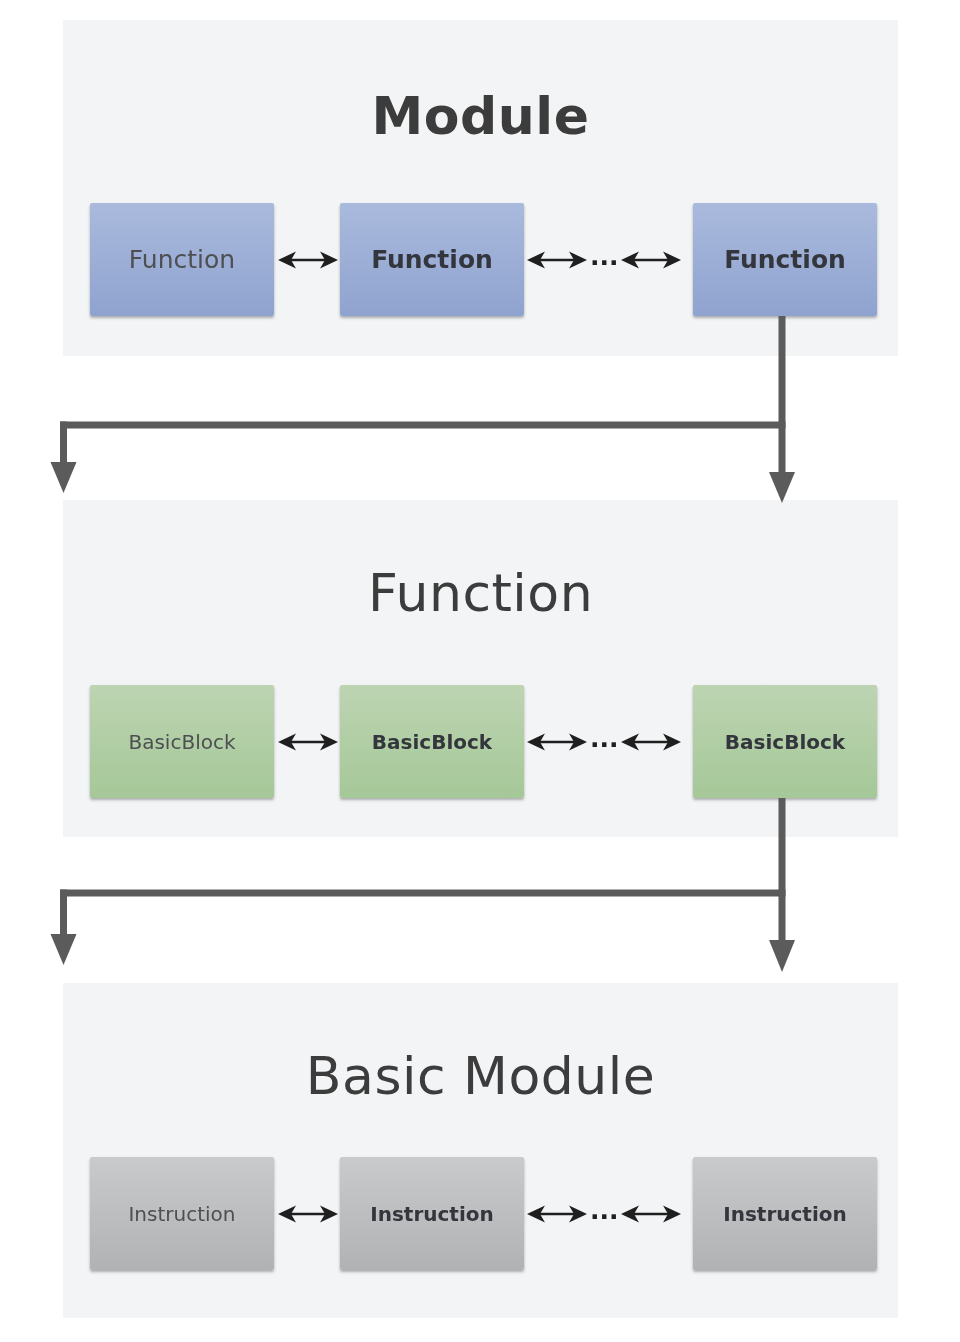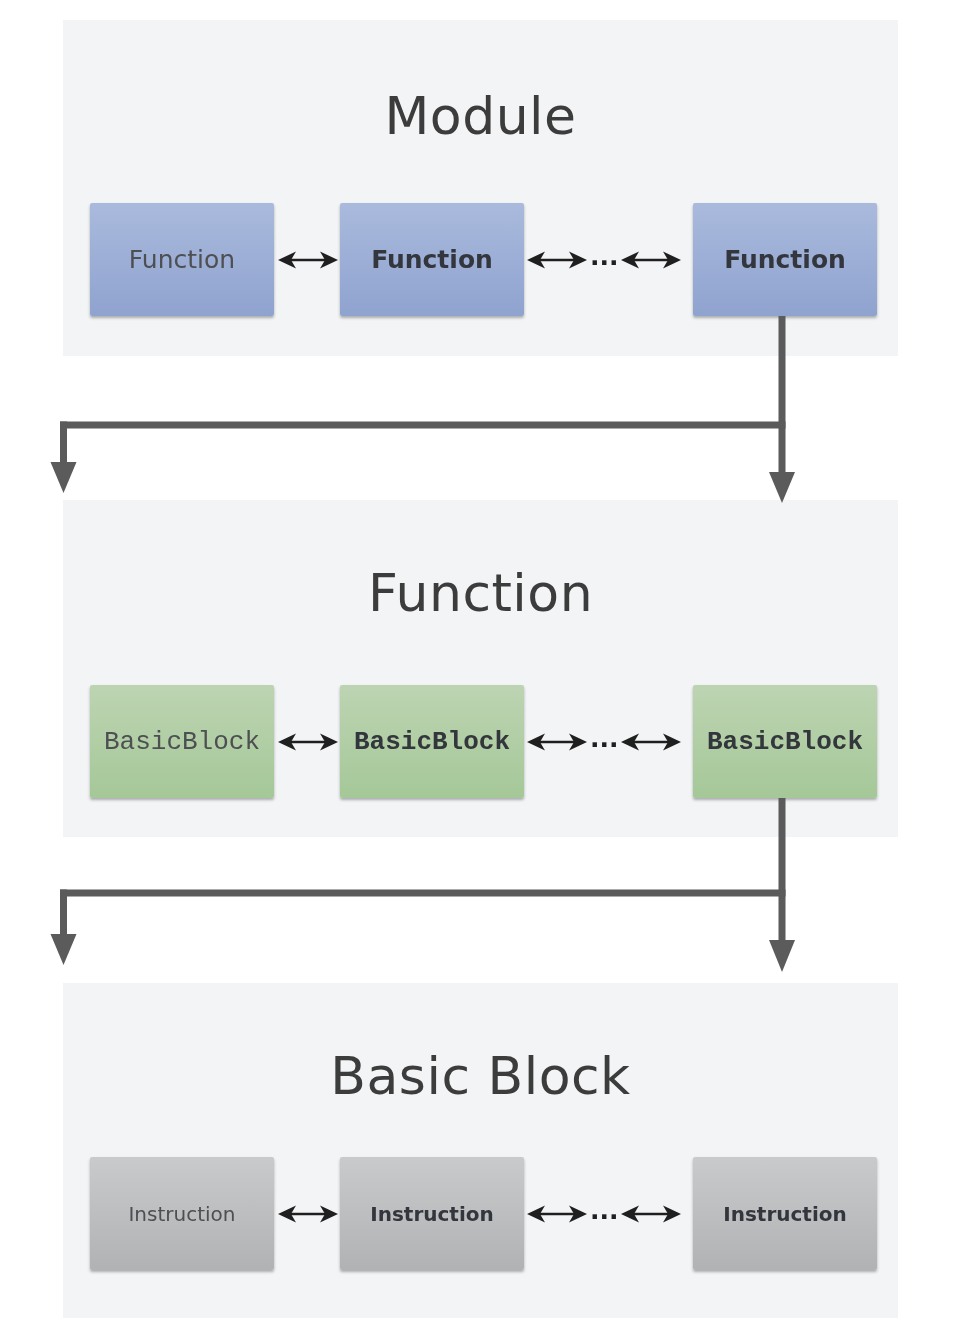--- a/index.html
+++ b/index.html
@@ -57,21 +57,21 @@
     font-weight: 600;
   }
   .node.first span {
     color: #4d4f52;
     font-weight: 400;
   }
   .node.pos1 { left: 27px; }
   .node.pos2 { left: 277px; }
   .node.pos3 { left: 630px; }
   .s-module   .node span { font-size: 25px; }
-  .s-function .node span { font-size: 26px; font-family: Liberation Mono, monospace; }
+  .s-function .node span { font-size: 20px; }
   .s-basic    .node span { font-size: 20px; text-align: right; }
   .darrow {
     position: absolute;
     top: 44.5px;
     width: 60px;
     height: 24px;
   }
   .darrow.a1 { left: 215px; }
   .darrow.a2 { left: 464px; }
   .darrow.a3 { left: 558px; }
@@ -119,21 +119,21 @@
     <g>
       <line x1="782" y1="798" x2="782" y2="942"></line>
       <line x1="60" y1="893" x2="785.5" y2="893"></line>
       <line x1="63.5" y1="889.5" x2="63.5" y2="936"></line>
       <polygon points="769,940 795,940 782,972"></polygon>
       <polygon points="50.5,934 76.5,934 63.5,965"></polygon>
     </g>
   </svg>
 
   <section class="panel s-module" style="top: 20px; height: 336px; --box-top: #aabadd; --box-bottom: #8fa3cf;">
-    <h1 class="panel-title" style="top:70px;margin:0;font-weight:400;">Module</h1>
+    <h1 class="panel-title" style="top:70px;margin:0;font-weight:700;">Module</h1>
     <div class="row" style="top:183px;">
       <div class="node first pos1">
           <span>Function</span>
         </div>
       <svg class="darrow a1" viewBox="0 0 60 24">
           <line x1="13" y1="12" x2="47" y2="12"></line>
           <polygon points="0,12 18,3.5 13,12 18,20.5"></polygon>
           <polygon points="60,12 42,3.5 47,12 42,20.5"></polygon>
         </svg>
       <div class="node pos2">
@@ -181,21 +181,21 @@
           <polygon points="0,12 18,3.5 13,12 18,20.5"></polygon>
           <polygon points="60,12 42,3.5 47,12 42,20.5"></polygon>
         </svg>
       <div class="node pos3">
           <span>BasicBlock</span>
         </div>
     </div>
   </section>
 
   <section class="panel s-basic" style="top: 983px; height: 335px; --box-top: #c9cacb; --box-bottom: #b1b2b4;">
-    <h1 class="panel-title" style="top:67px;margin:0;font-weight:400;">Basic Block</h1>
+    <h1 class="panel-title" style="top:67px;margin:0;font-weight:400;">Basic Module</h1>
     <div class="row" style="top:174px;">
       <div class="node first pos1">
           <span>Instruction</span>
         </div>
       <svg class="darrow a1" viewBox="0 0 60 24">
           <line x1="13" y1="12" x2="47" y2="12"></line>
           <polygon points="0,12 18,3.5 13,12 18,20.5"></polygon>
           <polygon points="60,12 42,3.5 47,12 42,20.5"></polygon>
         </svg>
       <div class="node pos2">

